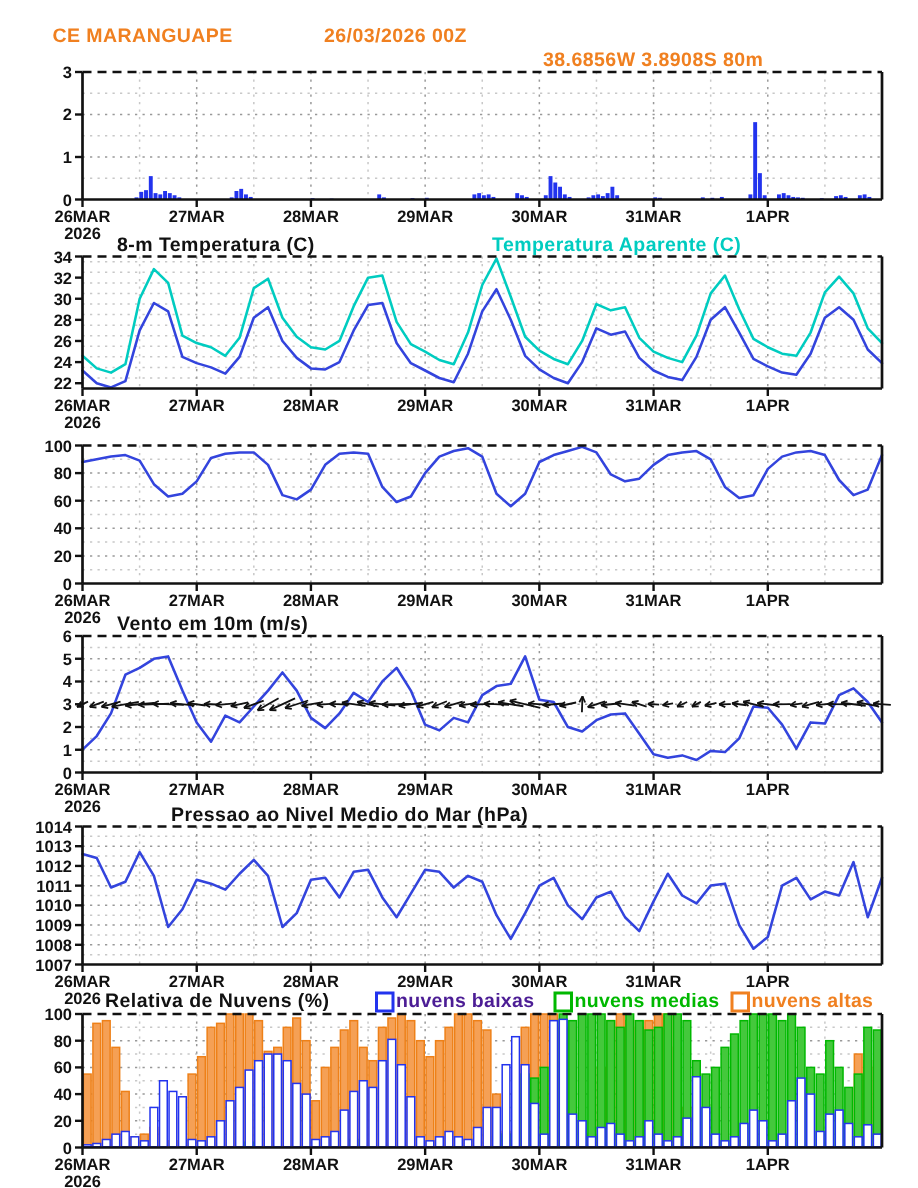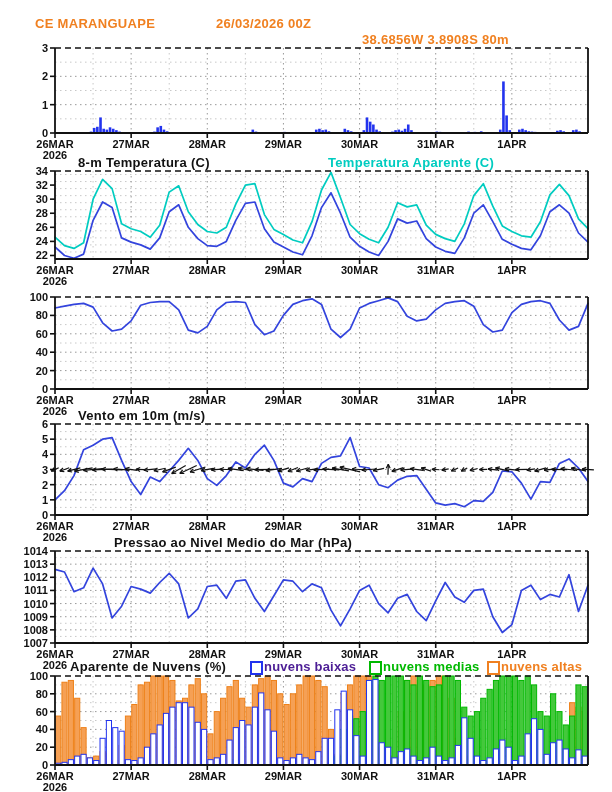--- a/index.html
+++ b/index.html
@@ -792,21 +792,21 @@
   <div class="abs ptitle loc" style="left:362px;top:32px;">38.6856W 3.8908S 80m</div>
 
   <div class="abs ptitle" style="left:78px;top:155px;">8-m Temperatura (C)</div>
   <div class="abs ptitle cyan" style="left:328px;top:155px;">Temperatura Aparente (C)</div>
 
 
   <div class="abs ptitle" style="left:78px;top:408px;">Vento em 10m (m/s)</div>
 
   <div class="abs ptitle" style="left:78px;top:535px;margin-left:36px;">Pressao ao Nivel Medio do Mar (hPa)</div>
 
-  <div class="abs ptitle" style="left:70px;top:659px;">Aparente de Nuvens (%)</div>
+  <div class="abs ptitle" style="left:70px;top:659px;">Relativa de Nuvens (%)</div>
   <span class="abs lgd-box" style="left:250px;top:661px;border:2px solid #2233ee;"></span>
   <span class="abs lgd-label" style="left:264px;top:659px;color:#4c1d95;">nuvens baixas</span>
   <span class="abs lgd-box" style="left:369px;top:661px;border:2px solid #00b800;"></span>
   <span class="abs lgd-label" style="left:383px;top:659px;color:#00b800;">nuvens medias</span>
   <span class="abs lgd-box" style="left:487px;top:661px;border:2px solid #f08020;"></span>
   <span class="abs lgd-label" style="left:501px;top:659px;color:#f08020;">nuvens altas</span>
 
 </div>
 
 </body></html>

